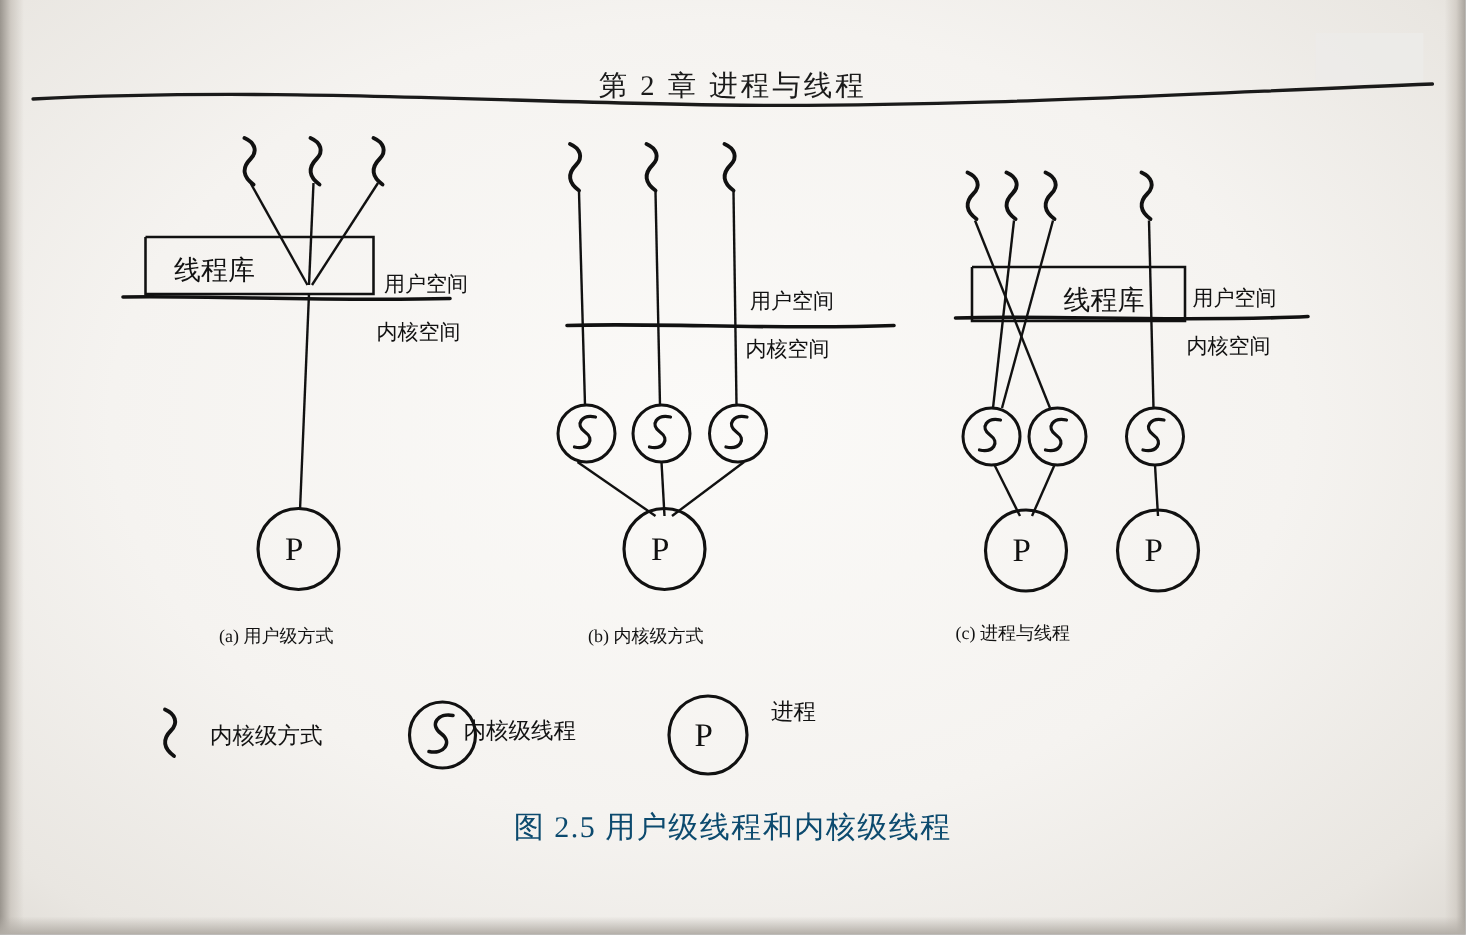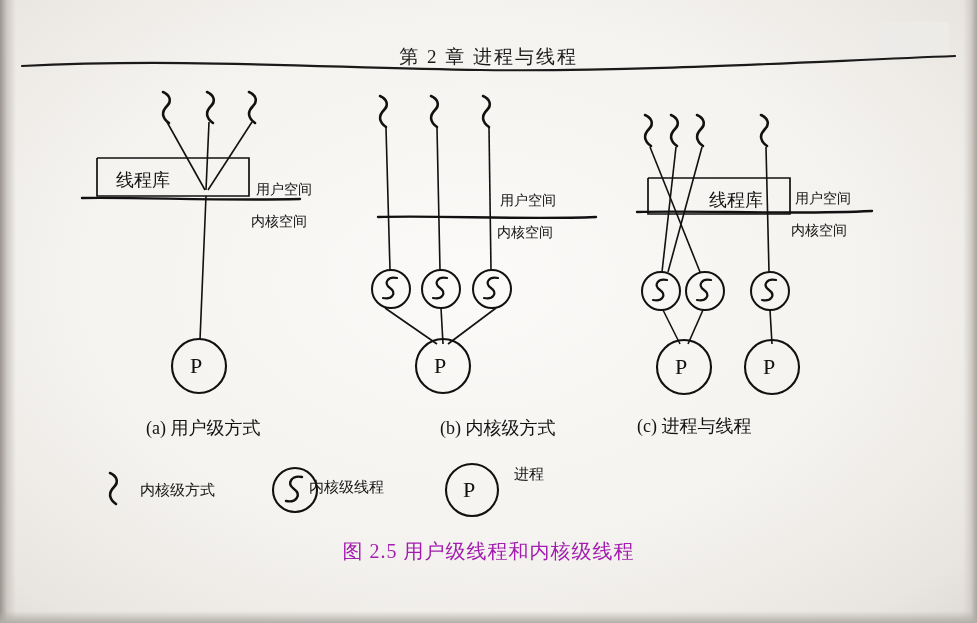--- a/index.html
+++ b/index.html
@@ -64,28 +64,28 @@
     height: 623px;
   }
   .lbl {
     position: absolute;
     color: #121212;
     font-family: "Liberation Serif", serif;
     white-space: nowrap;
   }
   .space-lbl { font-size: 14px; }
   .lib-lbl { font-size: 18px; }
-  .cap-lbl { font-size: 18px; }
+  .cap-lbl { font-size: 12px; }
   .leg-lbl { font-size: 15px; }
   .fig-lbl {
     position: absolute;
     width: 977px;
     text-align: center;
     font-size: 20px;
-    color: #a21caf;
+    color: #0c4a6e;
     letter-spacing: 1px;
   }
   .pglyph {
     position: absolute;
     font-size: 22px;
     color: #111;
     font-family: "Liberation Serif", serif;
   }
 </style>
 </head>
@@ -221,21 +221,21 @@
   <div class="pglyph" style="left:763px; top:354px;">P</div>
   <div class="pglyph" style="left:463px; top:477px;">P</div>
 
   <div class="lbl lib-lbl" style="left:116px; top:168px;">线程库</div>
   <div class="lbl space-lbl" style="left:256px; top:181px;">用户空间</div>
   <div class="lbl space-lbl" style="left:251px; top:213px;">内核空间</div>
   <div class="lbl cap-lbl" style="left:146px; top:416px;">(a) 用户级方式</div>
 
   <div class="lbl space-lbl" style="left:500px; top:192px;">用户空间</div>
   <div class="lbl space-lbl" style="left:497px; top:224px;">内核空间</div>
-  <div class="lbl cap-lbl" style="left:392px; top:416px;margin-left:48px;">(b) 内核级方式</div>
+  <div class="lbl cap-lbl" style="left:392px; top:416px;">(b) 内核级方式</div>
 
   <div class="lbl lib-lbl" style="left:709px; top:188px;">线程库</div>
   <div class="lbl space-lbl" style="left:795px; top:190px;">用户空间</div>
   <div class="lbl space-lbl" style="left:791px; top:222px;">内核空间</div>
   <div class="lbl cap-lbl" style="left:637px; top:414px;">(c) 进程与线程</div>
 
   <div class="lbl leg-lbl" style="left:140px; top:481px;">内核级方式</div>
   <div class="lbl leg-lbl" style="left:309px; top:478px;">内核级线程</div>
   <div class="lbl leg-lbl" style="left:514px; top:465px;">进程</div>
 

